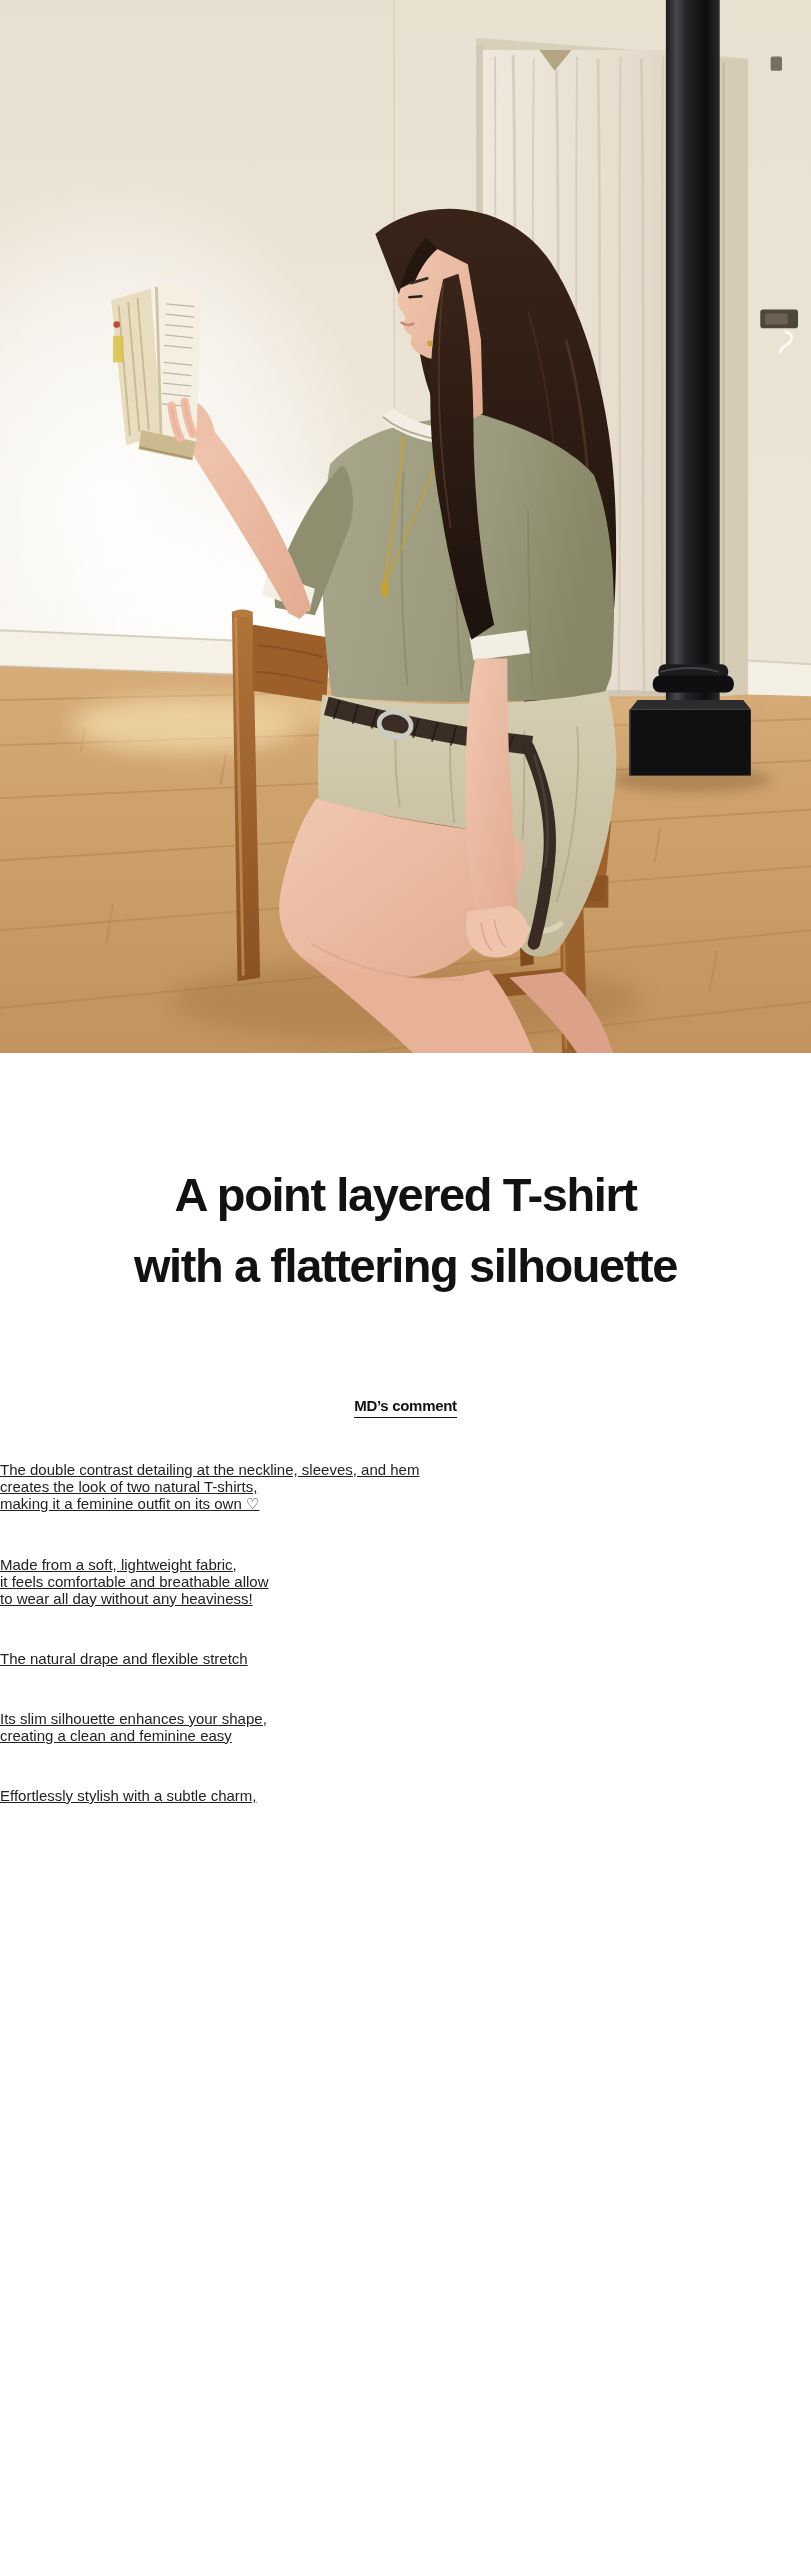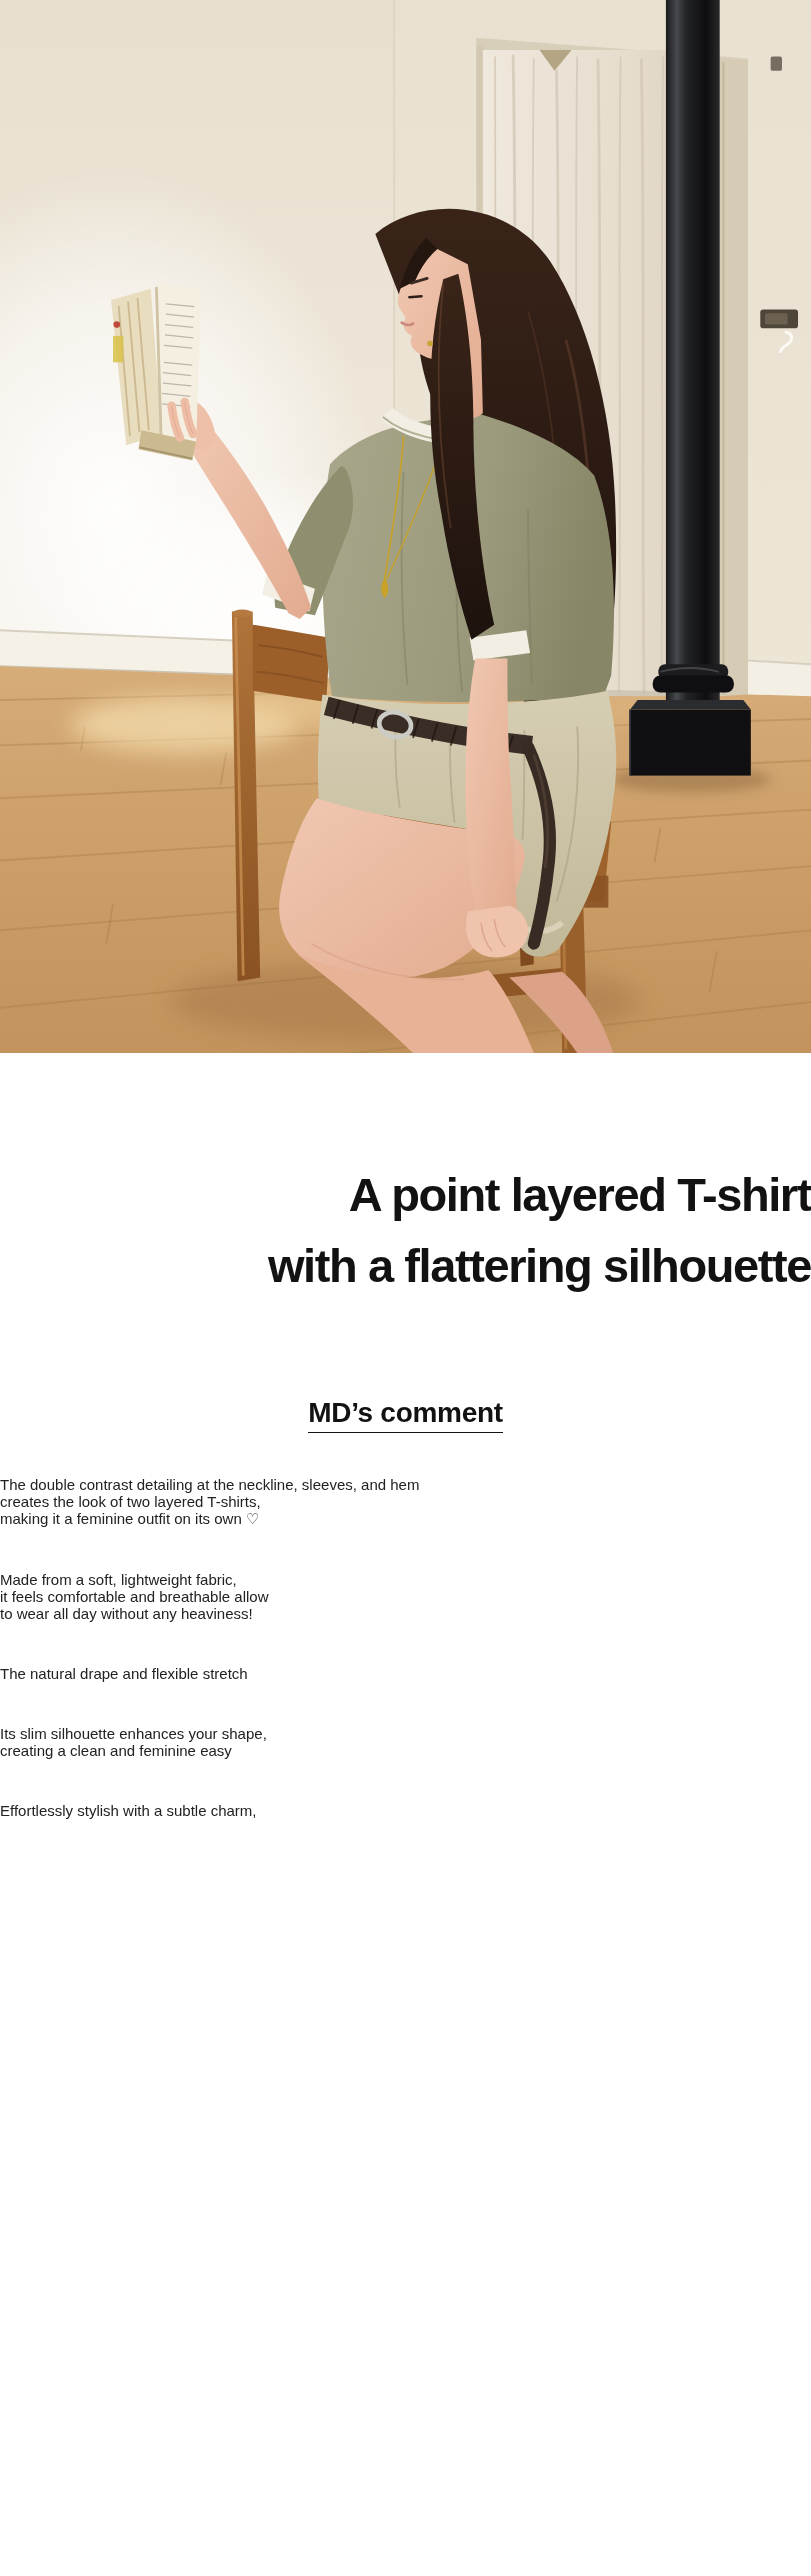--- a/index.html
+++ b/index.html
@@ -4,29 +4,29 @@
 <style>
   html,body{margin:0;padding:0;background:#ffffff;}
   .page{
     width:811px;min-height:2576px;margin:0 auto;background:#ffffff;
     font-family:"Liberation Sans","DejaVu Sans",sans-serif;color:#222;
     overflow:hidden;
   }
   .photo{width:811px;height:1053px;display:block;position:relative;margin:0;}
   .photo svg{display:block;width:811px;height:1053px;}
   .headline{
-    margin:106px 0 0 0;text-align:right;font-size:47px;line-height:71px;
+    margin:106px 0 0 0;text-align:center;font-size:47px;line-height:71px;
     font-weight:600;color:#121212;letter-spacing:-1.4px;
   }
   .md-comment-wrap{margin-top:96px;text-align:center;}
   .md-comment{
-    display:inline-block;font-size:28px;font-weight:700;color:#121212;
+    display:inline-block;font-size:15px;font-weight:700;color:#121212;
     border-bottom:1.9px solid #121212;padding-bottom:2.8px;letter-spacing:-0.3px;
   }
-  .copy{margin-top:21px;}
+  .copy{margin-top:21px;text-decoration:underline;}
   .copy p{
     margin:0 0 43px 0;text-align:center;font-size:21px;line-height:44px;
     font-weight:400;color:#2b2b2b;letter-spacing:-0.4px;
   }
 </style>
 </head>
 <body>
 
 <div class="page">
 
@@ -339,21 +339,21 @@
   </h1>
 
   <div class="md-comment-wrap">
     <span class="md-comment">MD’s comment</span>
   </div>
 
   <div class="copy">
     <p>
       </p>
       <div>The double contrast detailing at the neckline, sleeves, and hem</div>
-      <div>creates the look of two layered T-shirts,</div>
+      <div>creates the look of two natural T-shirts,</div>
       <div>making it a feminine outfit on its own ♡</div>
     <p></p>
     <p>
       </p>
       <div>Made from a soft, lightweight fabric,</div>
       <div>it feels comfortable and breathable allow</div>
       <div>to wear all day without any heaviness!</div>
     <p></p>
     <p>
       </p>

